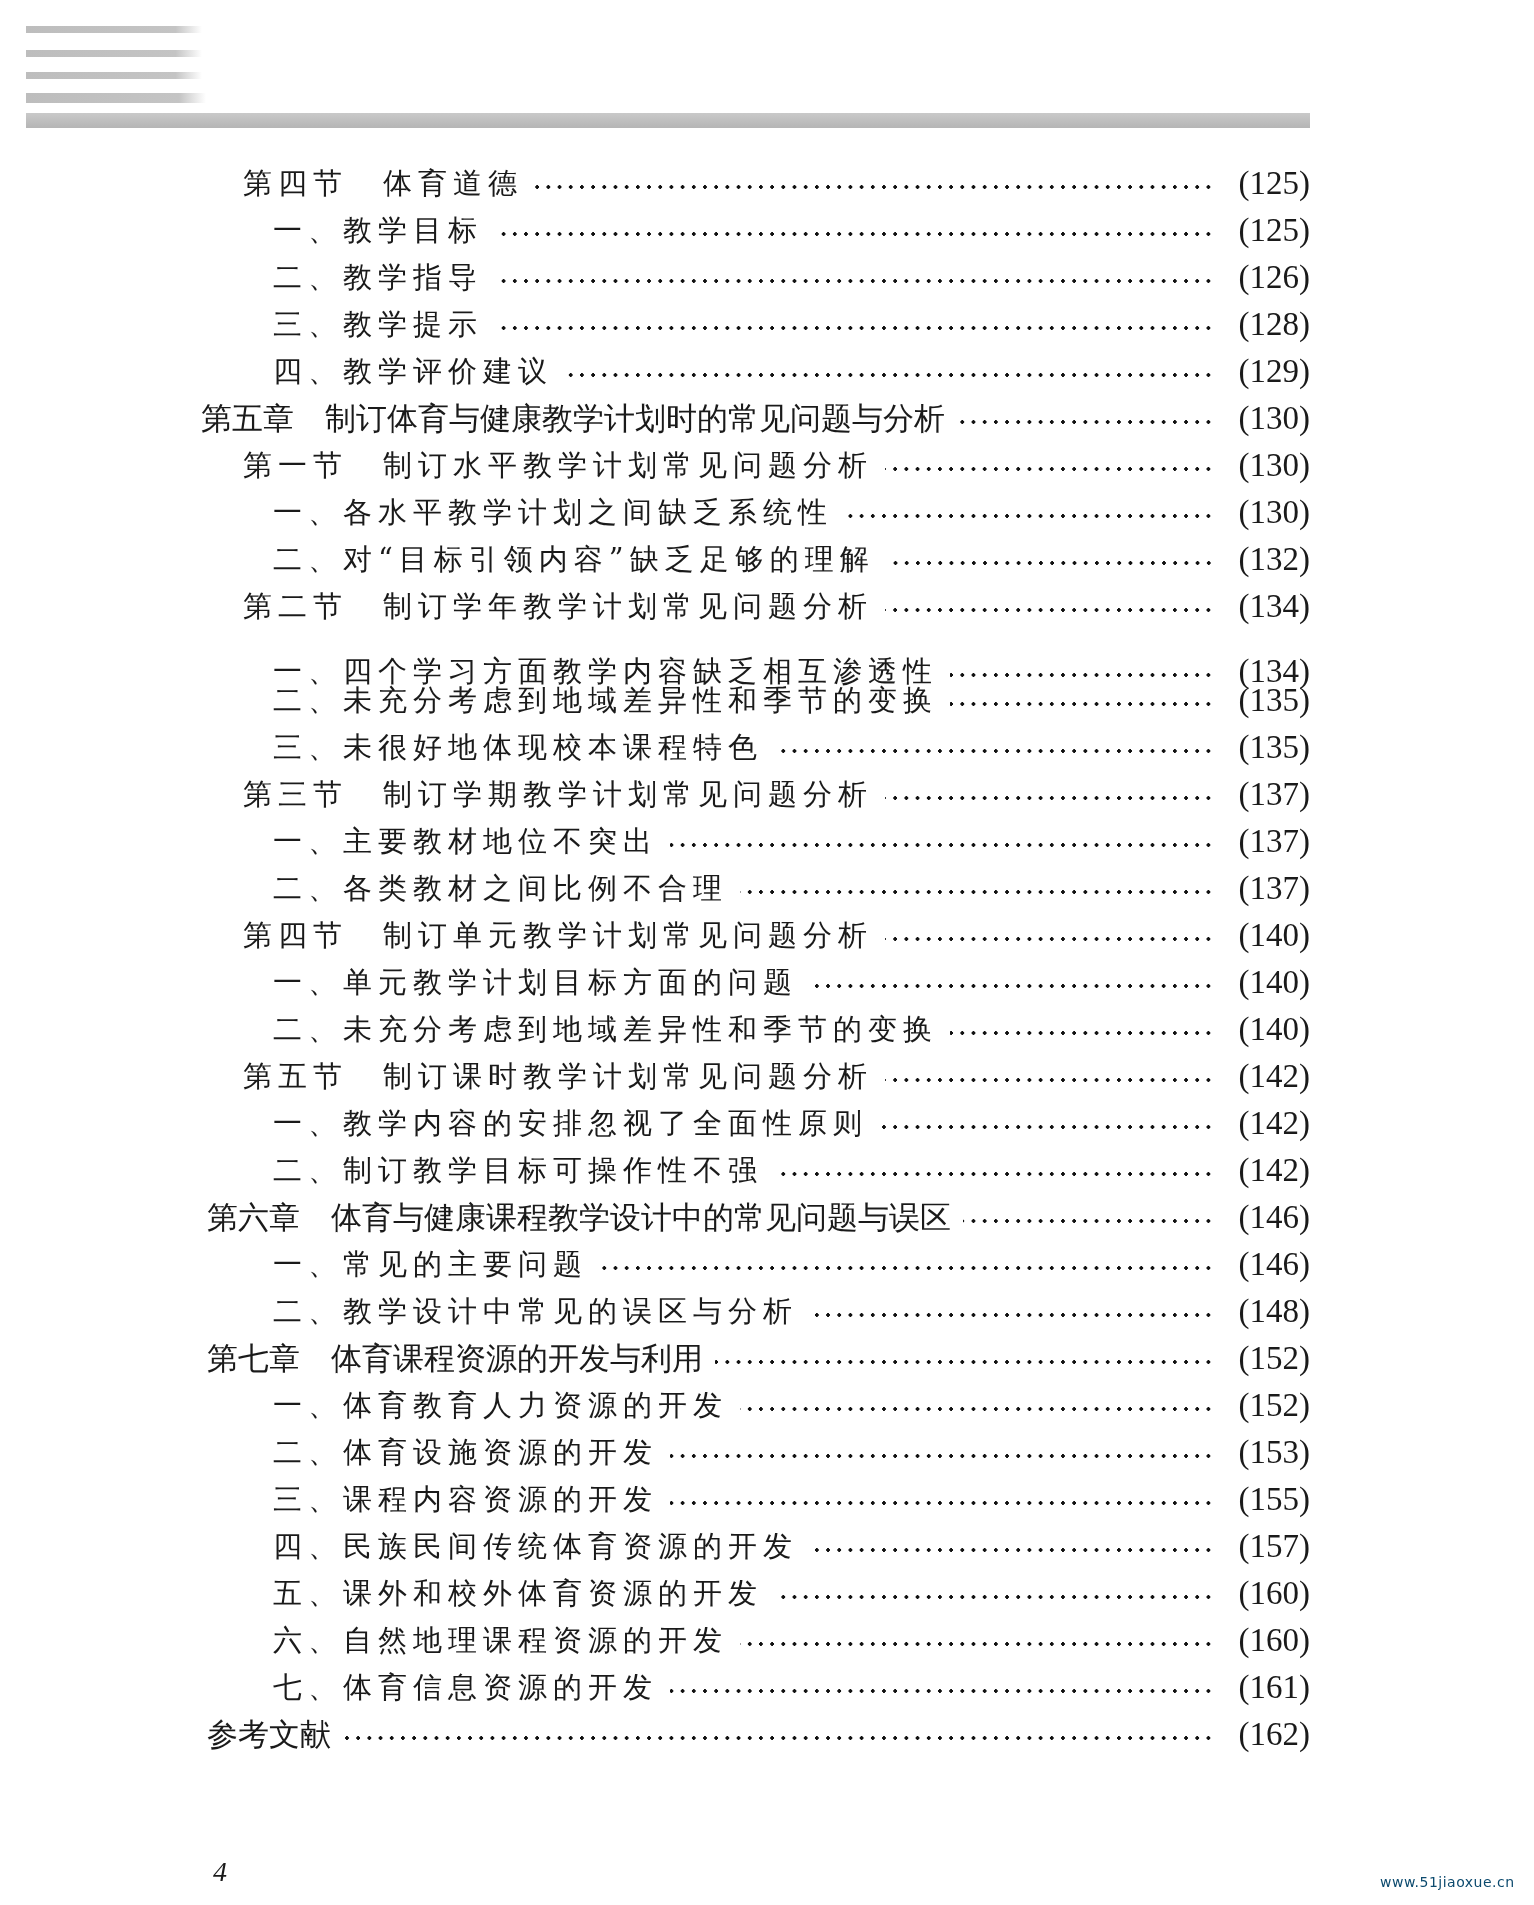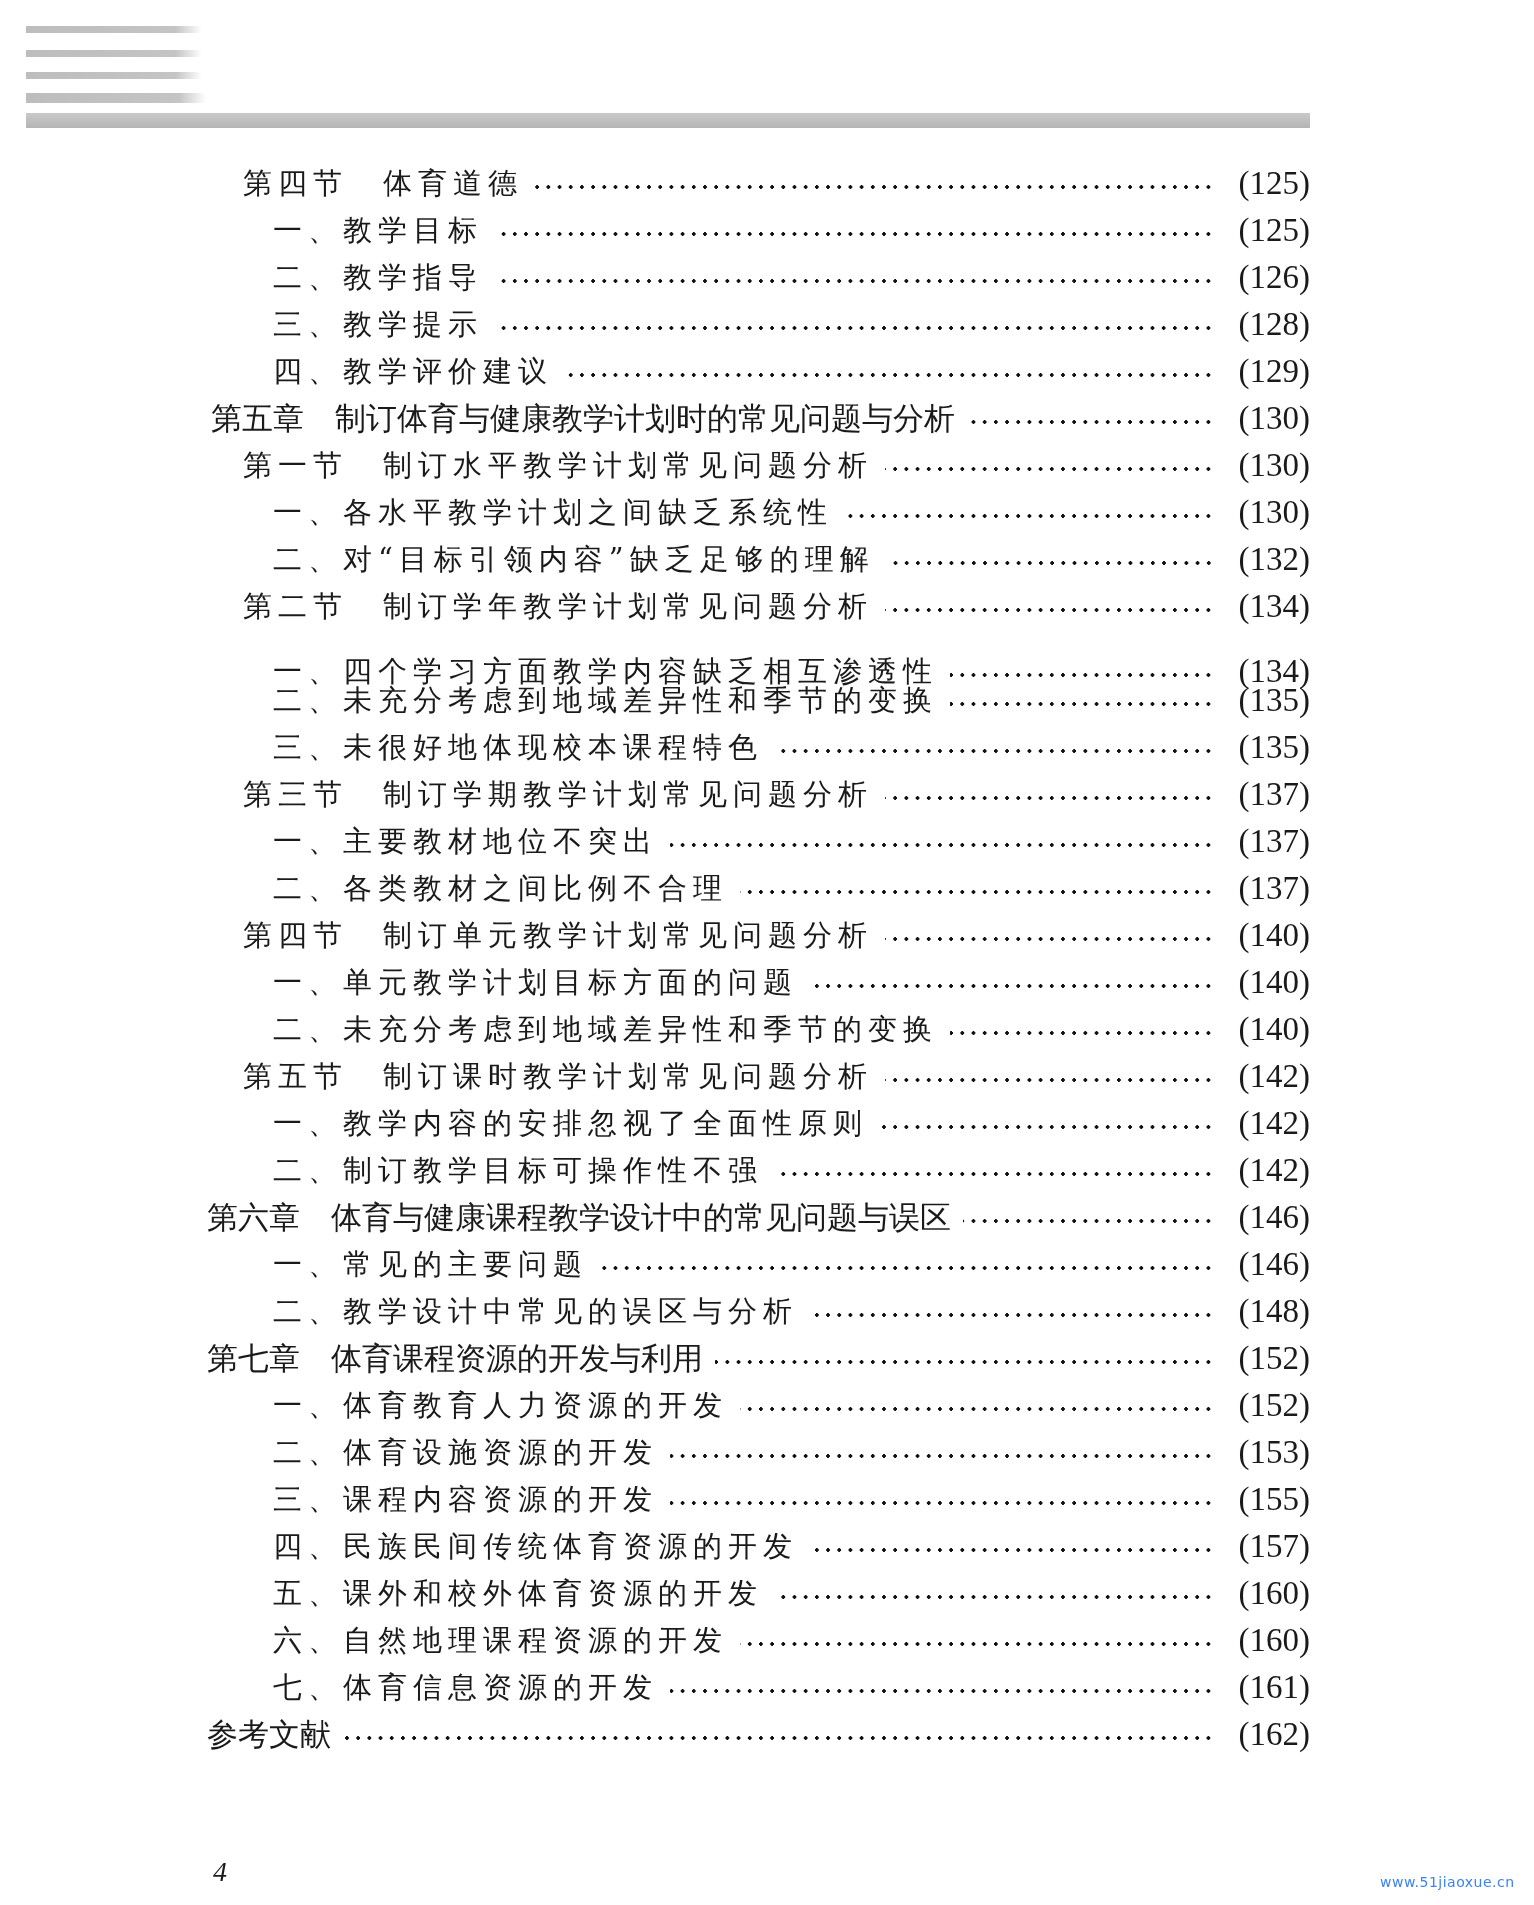--- a/index.html
+++ b/index.html
@@ -36,21 +36,21 @@
   .toc-row .page {
     font-family: "Liberation Serif", "DejaVu Serif", serif;
     font-size: 33px; width: 86px; text-align: right; white-space: nowrap;
   }
   .page-number {
     position: absolute; left: 213px; top: 1856px;
     font-family: "Liberation Serif", serif; font-style: italic; font-size: 28px;
   }
   .watermark {
     position: absolute; left: 1380px; top: 1874px;
-    font-family: "DejaVu Sans", sans-serif; font-size: 14px; color: #3b82f6; letter-spacing: 0.5px;
+    font-family: "DejaVu Sans", sans-serif; font-size: 14px; color: #0c4a6e; letter-spacing: 0.5px;
   }
 </style>
 </head>
 <body>
 
 <div class="header-deco">
   <div class="deco-line" style="top:26px;width:176px;"></div>
   <div class="deco-line" style="top:50px;width:176px;"></div>
   <div class="deco-line" style="top:72px;width:176px;"></div>
   <div class="deco-line" style="top:93px;width:180px;height:10px;"></div>
@@ -76,21 +76,21 @@
     <div class="toc-row item" style="left: 273px; top: 141px; align-items: center;">
       <span class="label">三、教学提示</span>
       <span class="leader"></span>
       <span class="page">(128)</span>
     </div>
     <div class="toc-row item" style="left: 273px; top: 188px;">
       <span class="label">四、教学评价建议</span>
       <span class="leader"></span>
       <span class="page">(129)</span>
     </div>
-    <div class="toc-row chapter" style="left: 211px; top: 235px;">
+    <div class="toc-row chapter" style="left: 201px; top: 235px;">
       <span class="label">第五章　制订体育与健康教学计划时的常见问题与分析</span>
       <span class="leader"></span>
       <span class="page">(130)</span>
     </div>
     <div class="toc-row section" style="left: 243px; top: 282px;">
       <span class="label">第一节　制订水平教学计划常见问题分析</span>
       <span class="leader"></span>
       <span class="page">(130)</span>
     </div>
     <div class="toc-row item" style="left: 273px; top: 329px;">

